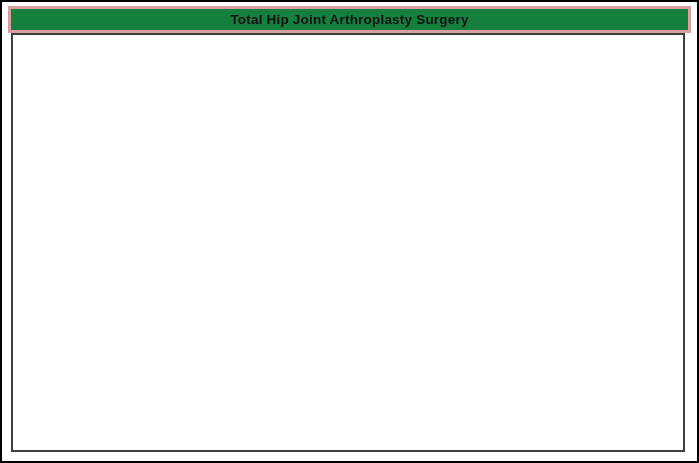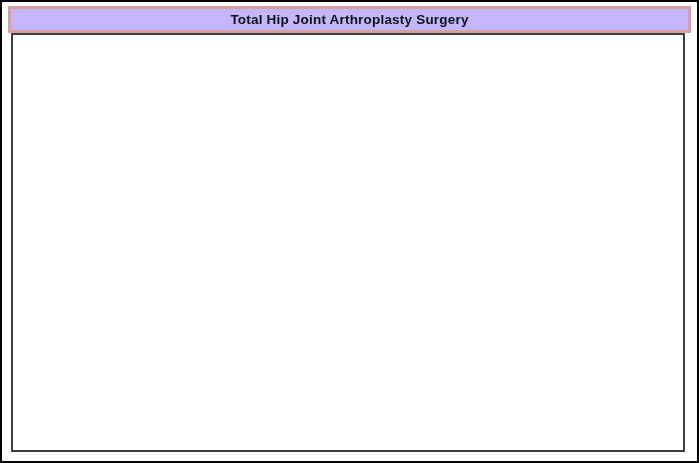--- a/index.html
+++ b/index.html
@@ -16,21 +16,21 @@
     width:699px;height:463px;
     background:#ffffff;
     border:2px solid var(--outer-border);
     font-family:"Liberation Sans", sans-serif;
     color:var(--text);
     overflow:hidden;
   }
   .title-box{
     position:absolute;left:6px;right:6px;top:4px;height:27px;
     border:3px solid var(--title-border);
-    background:#c4b5fd;
+    background:#15803d;
     display:flex;align-items:center;justify-content:center;
     z-index:2;
   }
   .title-box span{
     font-size:13.5px;font-weight:bold;color:#111;
     letter-spacing:0.2px;
   }
   .content-box{
     position:absolute;left:9px;right:12px;top:31px;bottom:9px;
     border:2px solid var(--box-border);

